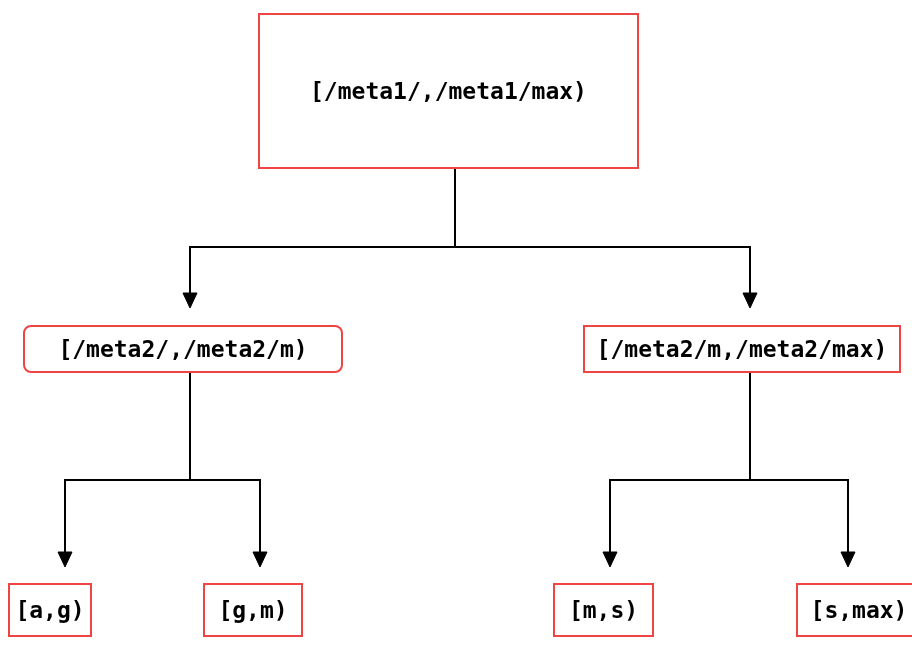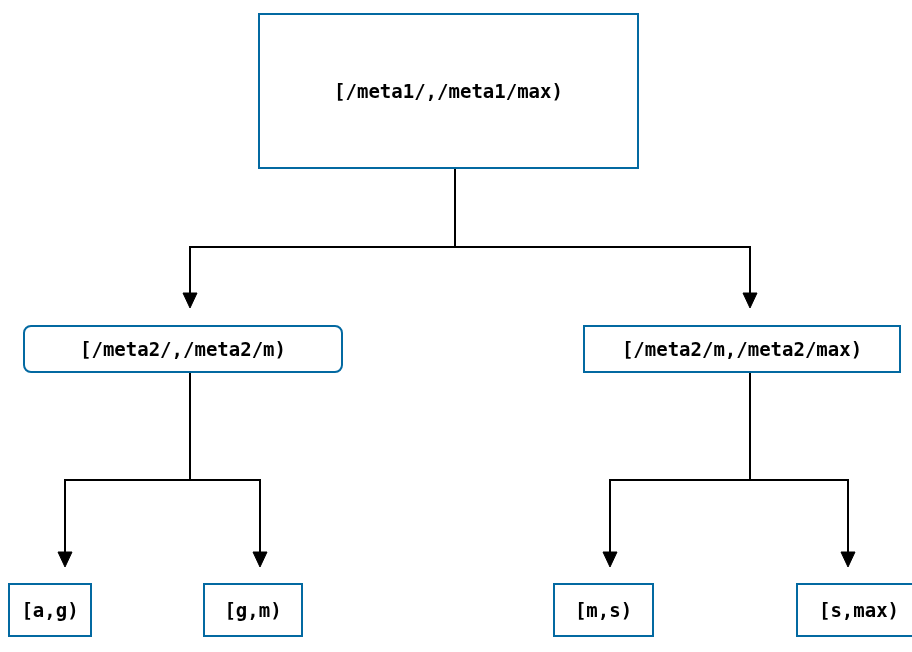--- a/index.html
+++ b/index.html
@@ -26,27 +26,27 @@
     stroke: #000000;
     stroke-width: 2;
   }
   .edges-svg polygon {
     fill: #000000;
     stroke: #000000;
   }
   .node {
     position: absolute;
     box-sizing: border-box;
-    border: 2px solid #0369a1;
+    border: 2px solid #ef4444;
     background: #ffffff;
     display: flex;
     align-items: center;
     justify-content: center;
     font-weight: bold;
-    font-size: 19px;
+    font-size: 23px;
     color: #000000;
     white-space: nowrap;
   }
   .node-root  { left: 258px; top: 13px;  width: 381px; height: 156px; }
   .node-l2a   { left: 23px;  top: 325px; width: 320px; height: 48px; border-radius: 8px;  }
   .node-l2b   { left: 583px; top: 325px; width: 318px; height: 48px;  }
   .node-leaf1 { left: 8px;   top: 583px; width: 84px; height: 54px;  }
   .node-leaf2 { left: 203px; top: 583px; width: 100px; height: 54px;  }
   .node-leaf3 { left: 553px; top: 583px; width: 101px; height: 54px;  }
   .node-leaf4 { left: 796px; top: 583px; width: 126px; height: 54px;  }

